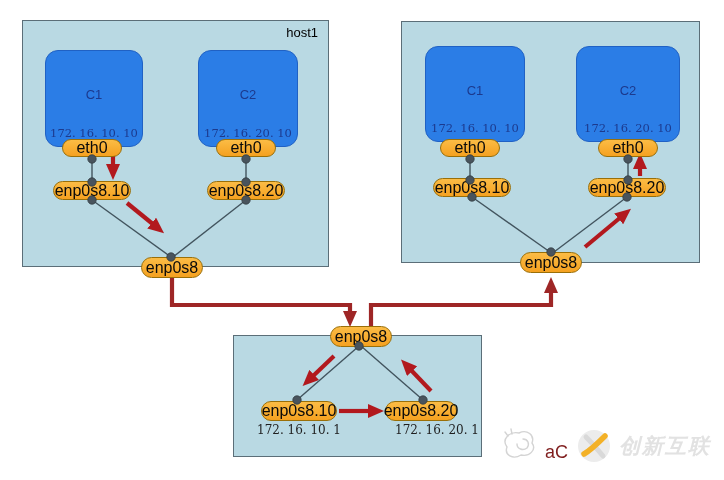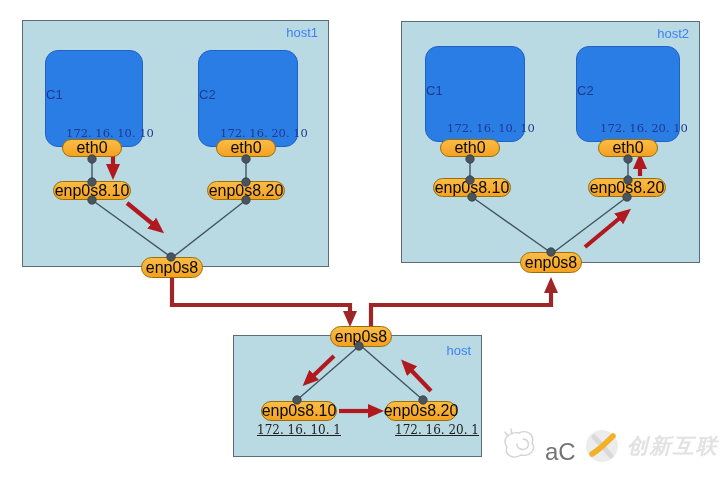--- a/index.html
+++ b/index.html
@@ -4,68 +4,66 @@
 <style>
   html,body{margin:0;padding:0;background:#ffffff;}
   .stage{
     position:relative;width:724px;height:480px;background:#ffffff;overflow:hidden;
     font-family:"Liberation Sans",sans-serif;
   }
   .hostbox{
     position:absolute;background:#b9d9e3;border:1px solid #5b6e78;box-sizing:border-box;
   }
   .hostlabel{
-    position:absolute;font-size:13px;color:#3b82f6;text-align:right;font-weight:400;
+    position:absolute;font-size:13px;color:#000000;text-align:right;font-weight:400;
   }
   .cbox{
     position:absolute;background:#2b7de6;border:1px solid #2061c4;border-radius:13px;box-sizing:border-box;
   }
   .cname{
-    position:absolute;top:38%;left:0;width:100%;
+    position:absolute;top:38%;left:0;width:100%;text-align:center;
     font-size:13px;color:#1c3a8e;font-weight:400;
   }
   .cip{
     position:absolute;bottom:6px;left:0;width:100%;text-align:center;
-    font-size:11.5px;color:#1c3a8e;font-family:"DejaVu Serif",serif;white-space:nowrap;padding-left:16px;
+    font-size:11.5px;color:#1c3a8e;font-family:"DejaVu Serif",serif;white-space:nowrap;
   }
   .pill{
     position:absolute;display:flex;align-items:center;justify-content:center;
     background:linear-gradient(#fbbc45,#f5a120);
     border:1.5px solid #9a6f08;border-radius:999px;box-sizing:border-box;
     font-size:16px;color:#0a0a0a;z-index:3;white-space:nowrap;
   }
   .ipplain{
     position:absolute;font-size:12px;color:#1f1f1f;font-family:"DejaVu Serif",serif;
-    text-align:center;white-space:nowrap;z-index:3;text-decoration:underline;
+    text-align:center;white-space:nowrap;z-index:3;
   }
   svg.layer{position:absolute;left:0;top:0;pointer-events:none;}
   #wires{z-index:2;}
   #dots{z-index:4;}
   .wire{stroke:#42545e;stroke-width:1.4;fill:none;}
   .route{stroke:#9e2626;stroke-width:4.2;fill:none;}
   .rarrow{stroke:#b2191e;stroke-width:4.2;fill:none;}
   .dot{fill:#49545d;stroke:#323c42;stroke-width:0.8;}
   .watermark{
     position:absolute;left:497px;top:424px;height:44px;display:flex;align-items:center;z-index:5;
   }
-  .wm-sig{font-size:24px;color:#737373;margin:12px 8px 0 4px;}
+  .wm-sig{font-size:18px;color:#7f1d1d;margin:12px 8px 0 4px;}
   .wm-brand{font-size:21px;font-weight:700;color:#e2e2e2;letter-spacing:2px;margin-left:7px;white-space:nowrap;font-style:italic;}
 </style>
 </head>
 <body>
 
 <div class="stage">
 
   <div class="hostbox" style="left:22px;top:20px;width:307px;height:247px;"></div>
   <div class="hostbox" style="left:401px;top:21px;width:299px;height:242px;"></div>
   <div class="hostbox" style="left:233px;top:335px;width:249px;height:122px;"></div>
 
   <div class="hostlabel" style="left:22px;top:25px;width:296px;">host1</div>
-  <div class="hostlabel" style="left:401px;top:26px;width:288px;">host2</div>
-  <div class="hostlabel" style="left:233px;top:343px;width:238px;">host</div>
 
   <div class="cbox" style="left:45px;top:50px;width:98px;height:97px;">
     <div class="cname">C1</div>
     <div class="cip">172. 16. 10. 10</div>
   </div>
   <div class="cbox" style="left:198px;top:50px;width:100px;height:97px;">
     <div class="cname">C2</div>
     <div class="cip">172. 16. 20. 10</div>
   </div>
 

